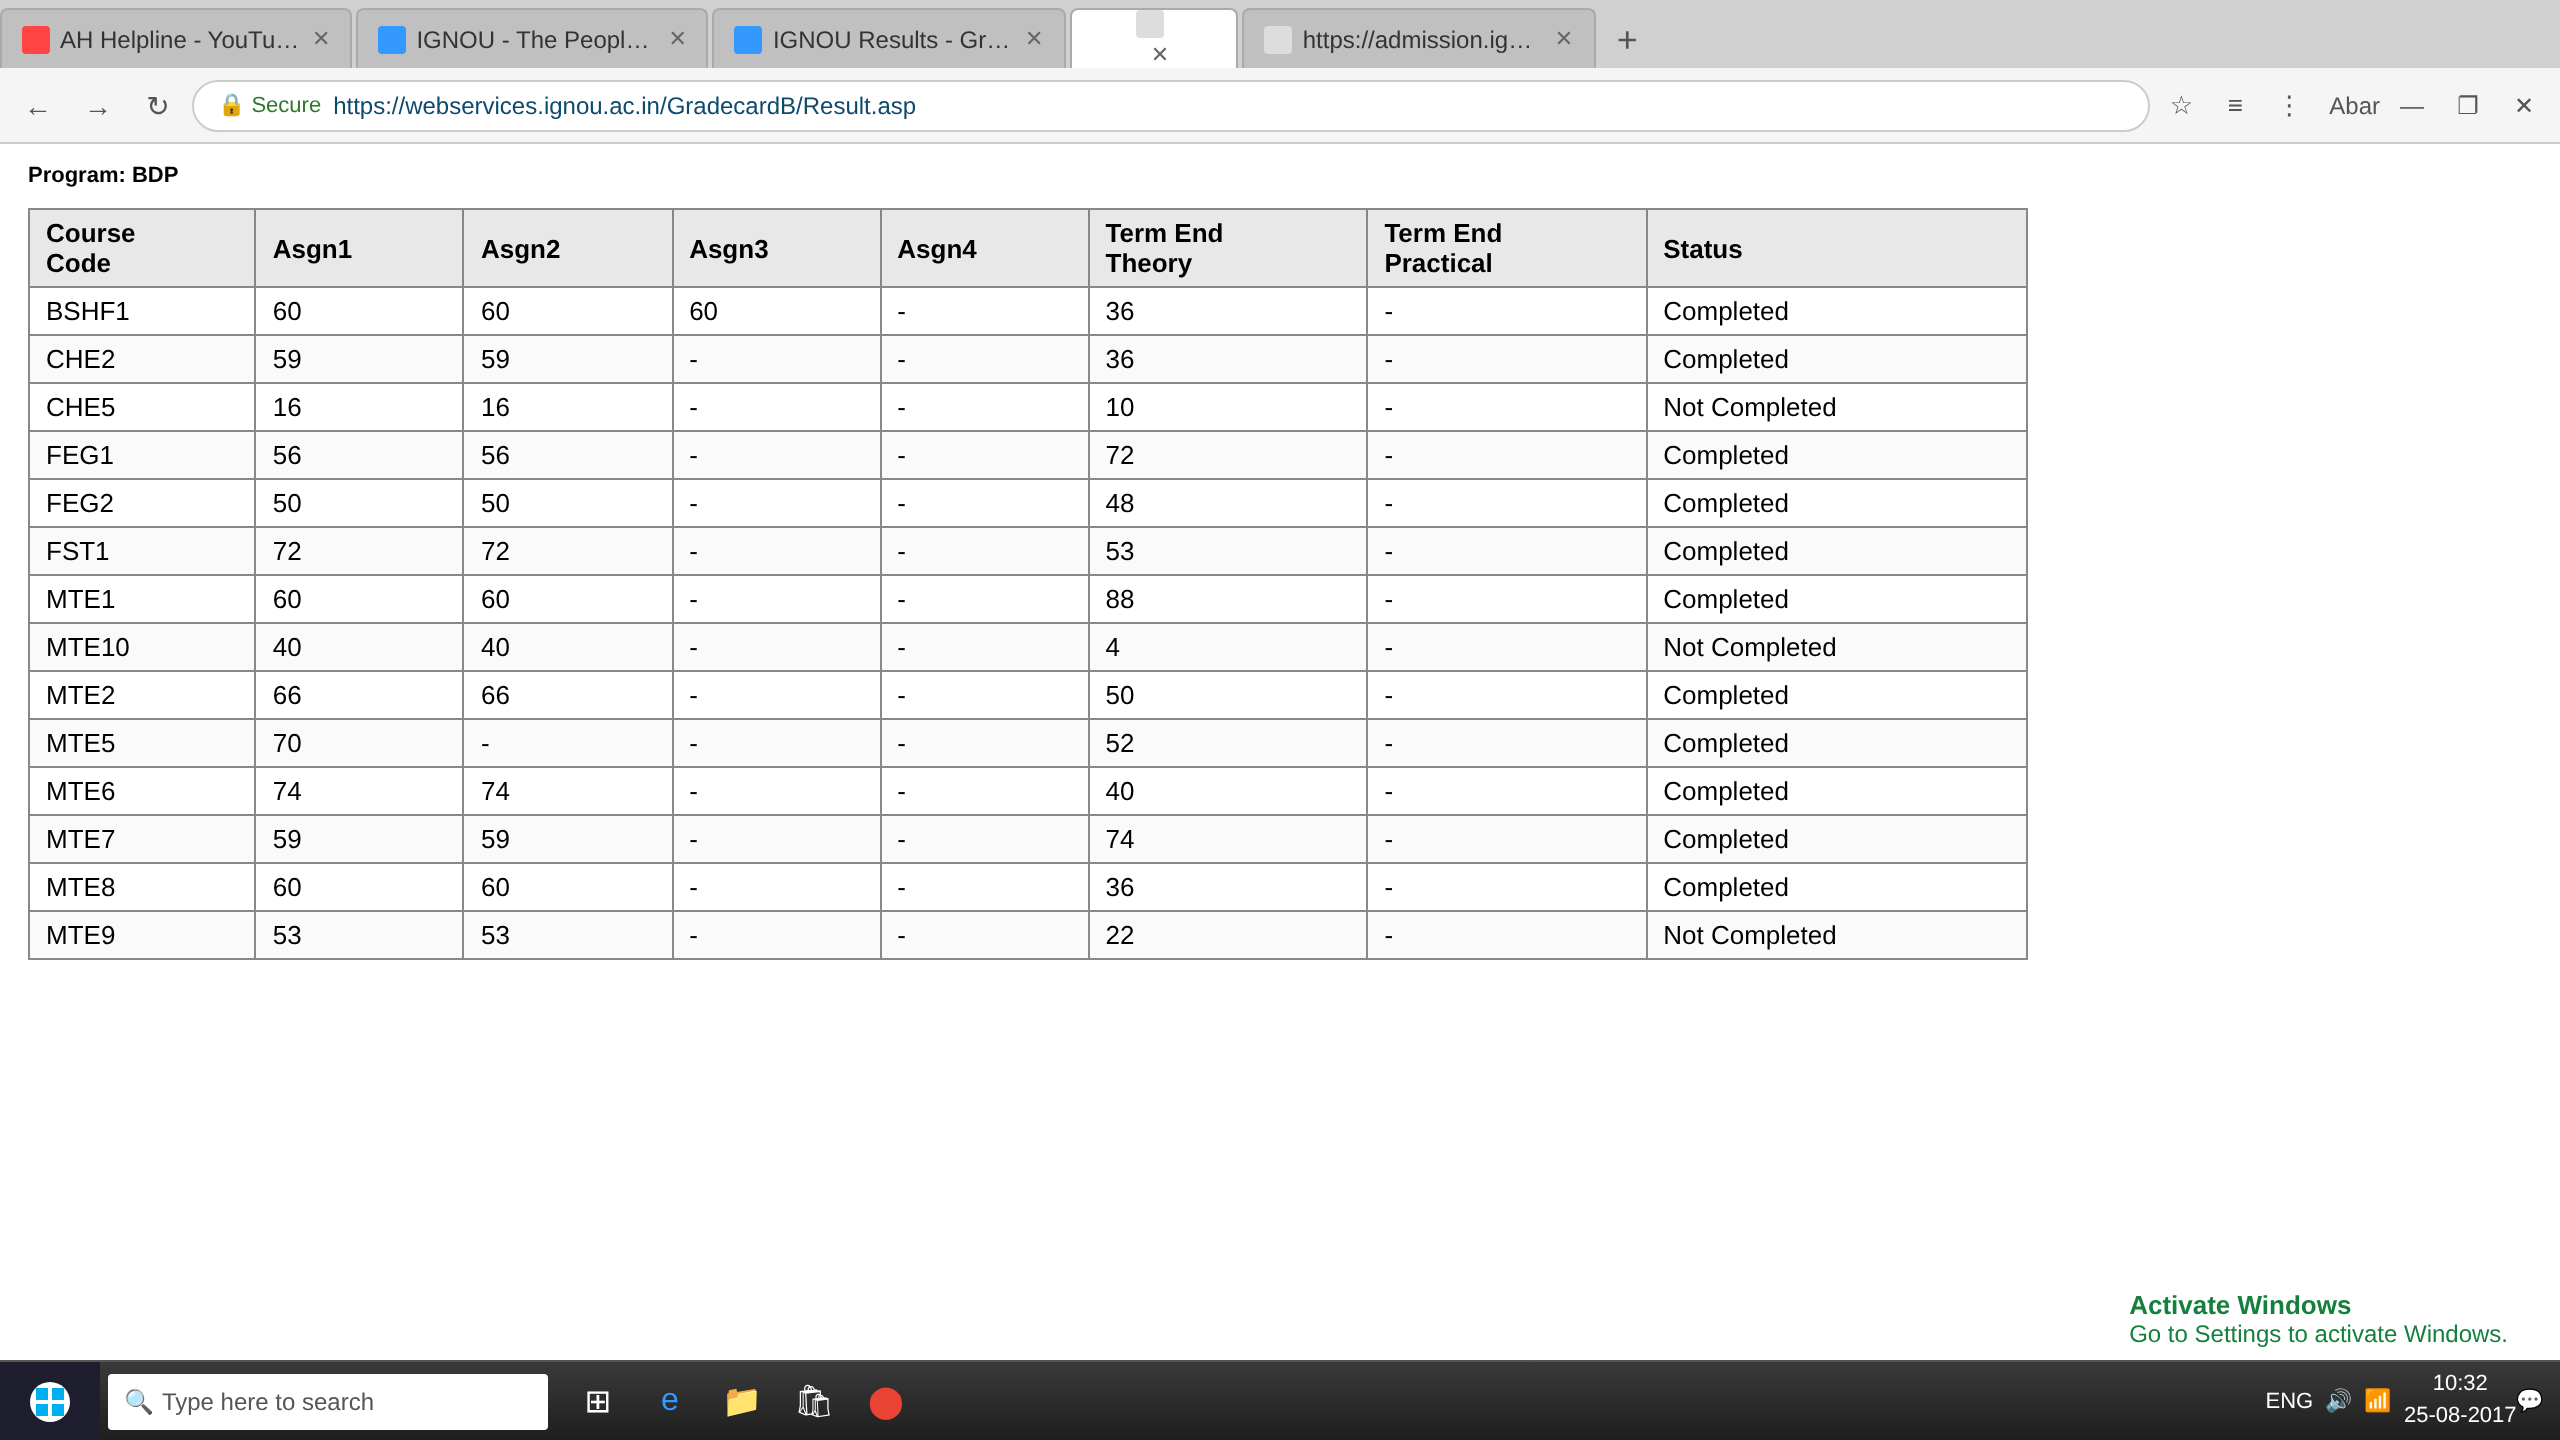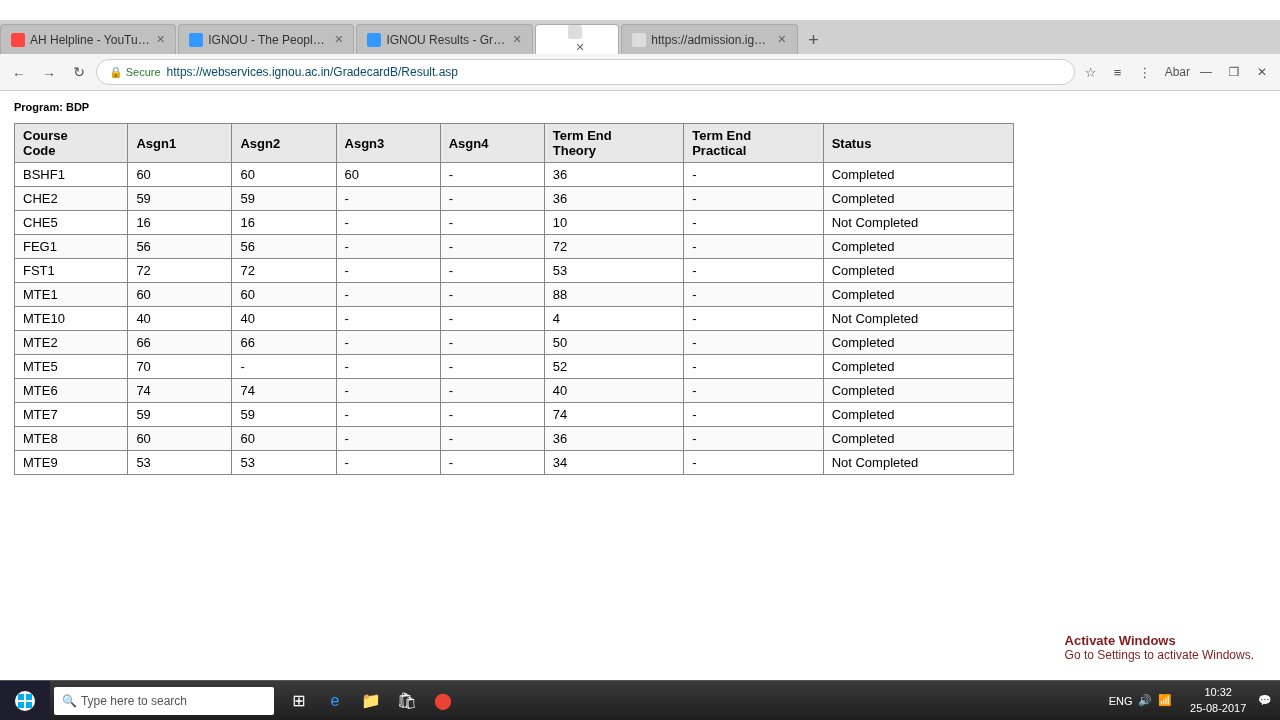--- a/index.html
+++ b/index.html
@@ -67,21 +67,21 @@
       justify-content: center;
       color: white;
       font-size: 16px;
       cursor: pointer;
       border-radius: 2px;
     }
     .taskbar-right {
       margin-left: auto;
       display: flex;
       align-items: center;
-      gap: 12px;
+      gap: 0;
       padding-right: 8px;
       color: white;
       font-size: 11px;
     }
     .taskbar-time {
       text-align: center;
       line-height: 1.4;
     }
     .taskbar-tray {
       display: flex;
@@ -96,21 +96,20 @@
       flex-direction: column;
       height: calc(100vh - 40px);
       background: white;
     }
     .tab-bar {
       display: flex;
       align-items: flex-end;
       background: #d0d0d0;
       height: 34px;
       padding-top: 16px;
-      margin-top: 20px;
     }
     .tab {
       display: flex;
       align-items: center;
       height: 30px;
       padding: 0 10px;
       background: #c0c0c0;
       border: 1px solid #aaa;
       border-bottom: none;
       border-radius: 4px 4px 0 0;
@@ -254,25 +253,25 @@
       background: white;
     }
     .grade-table tr:nth-child(even) td {
       background: #fafafa;
     }
 
     
     .activate-overlay {
       position: fixed;
       right: 14px;
-      bottom: 50px;
+      bottom: 38px;
       background: rgba(255,255,255,0.85);
       padding: 8px 12px;
       font-size: 12px;
-      color: #7f1d1d;
+      color: #15803d;
       border-radius: 2px;
       pointer-events: none;
     }
     .activate-overlay .title {
       font-weight: bold;
       font-size: 13px;
     }
   </style>
 </head>
 <body>
@@ -382,20 +381,30 @@
             <td>FEG1</td>
             <td>56</td>
             <td>56</td>
             <td>-</td>
             <td>-</td>
             <td>72</td>
             <td>-</td>
             <td>Completed</td>
           </tr>
           <tr>
+            <td>FEG2</td>
+            <td>50</td>
+            <td>50</td>
+            <td>-</td>
+            <td>-</td>
+            <td>48</td>
+            <td>-</td>
+            <td>Completed</td>
+          </tr>
+          <tr>
             <td>FST1</td>
             <td>72</td>
             <td>72</td>
             <td>-</td>
             <td>-</td>
             <td>53</td>
             <td>-</td>
             <td>Completed</td>
           </tr>
           <tr>
@@ -467,21 +476,21 @@
             <td>36</td>
             <td>-</td>
             <td>Completed</td>
           </tr>
           <tr>
             <td>MTE9</td>
             <td>53</td>
             <td>53</td>
             <td>-</td>
             <td>-</td>
-            <td>34</td>
+            <td>22</td>
             <td>-</td>
             <td style="color: rgb(0, 0, 0);">Not Completed</td>
           </tr>
         </tbody>
     </table>
   </div>
 </div>
 
 <div class="activate-overlay">
   <div class="title">Activate Windows</div>

